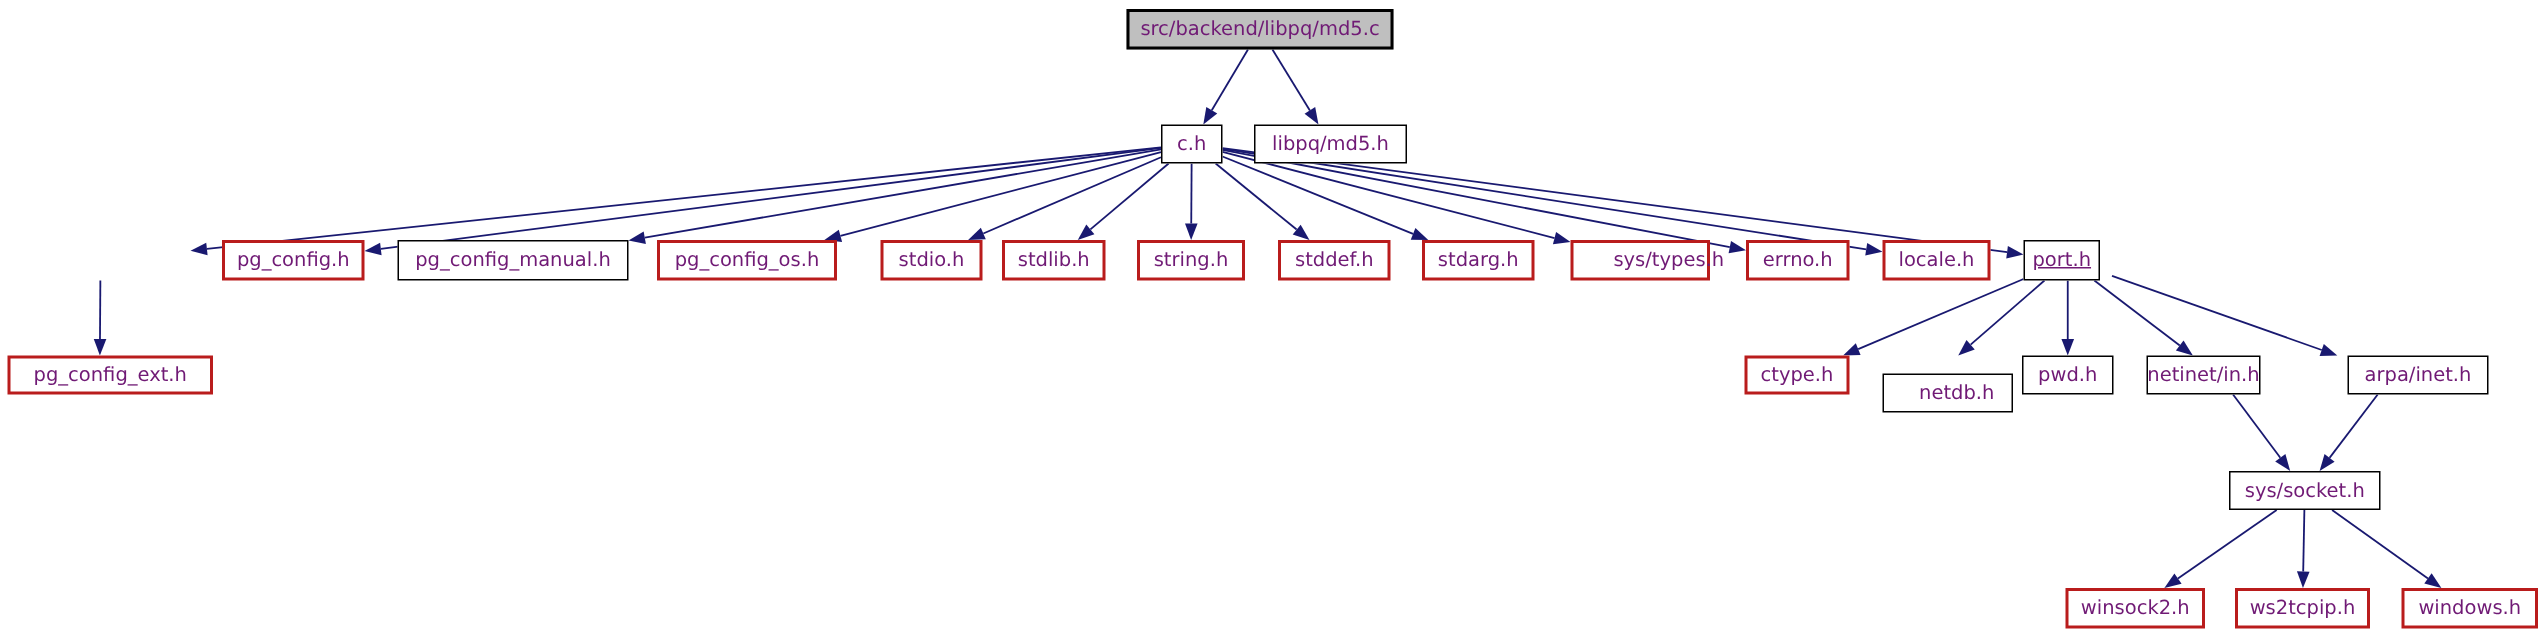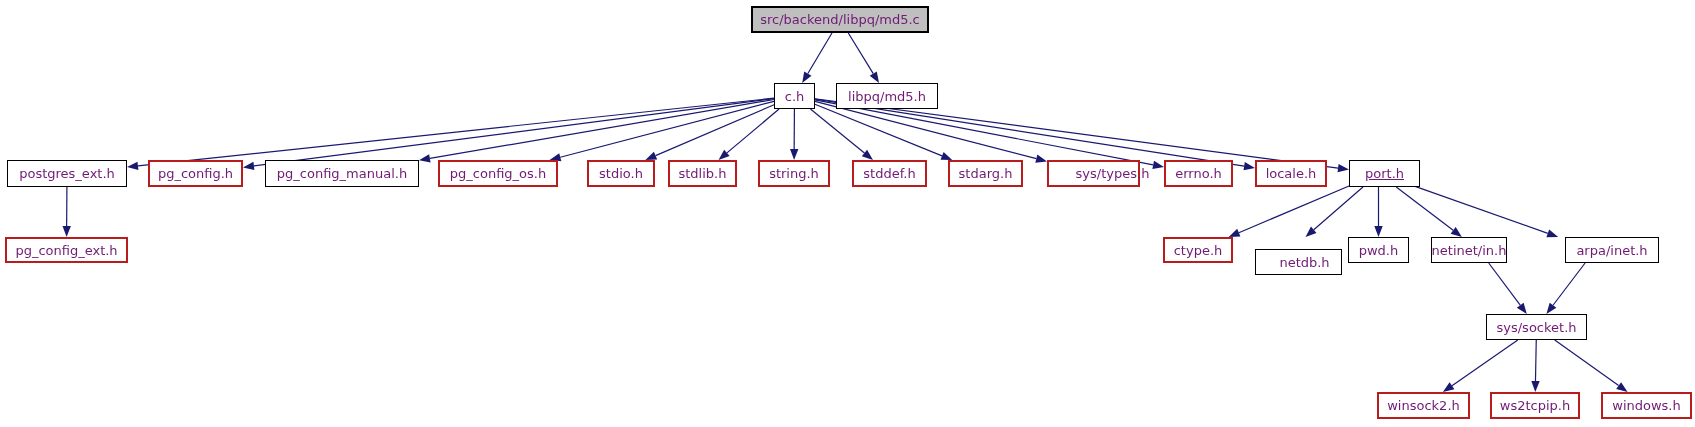--- a/index.html
+++ b/index.html
@@ -91,34 +91,33 @@
       <polygon points="1442.9 392.0 1454.4 389.2 1449.6 382.3" fill="#191970"></polygon>
       <line x1="1536.251592356688" y1="340" x2="1535.4681145035931" y2="381.00200764529217" stroke="#191970" stroke-width="1.2"></line>
       <polygon points="1535.3 392.0 1539.7 381.1 1531.3 380.9" fill="#191970"></polygon>
       <line x1="1554.716560509554" y1="340" x2="1618.6289852485486" y2="385.6102303819188" stroke="#191970" stroke-width="1.2"></line>
       <polygon points="1627.6 392.0 1621.1 382.2 1616.2 389.0" fill="#191970"></polygon>
     </svg>
 
 <div class="gnode root" style="left: 751px; top: 6px; width: 178px; height: 27px;">src/backend/libpq/md5.c</div>
     <div class="gnode linked" style="left: 774px; top: 83px; width: 41px; height: 26px;">c.h</div>
     <div class="gnode linked" style="left: 836px; top: 83px; width: 102px; height: 26px;">libpq/md5.h</div>
-    <div class="gnode linked" style="left: 7px; top: 160px; width: 120px; height: 27px;">postgres_ext.h</div>
     <div class="gnode plain" style="left: 148px; top: 160px; width: 95px; height: 27px;">pg_config.h</div>
     <div class="gnode linked" style="left: 265px; top: 160px; width: 154px; height: 27px;">pg_config_manual.h</div>
     <div class="gnode plain" style="left: 438px; top: 160px; width: 120px; height: 27px;">pg_config_os.h</div>
     <div class="gnode plain" style="left: 556px; top: 160px; width: 68px; height: 27px; margin-left: 31px;">stdio.h</div>
     <div class="gnode plain" style="left: 668px; top: 160px; width: 69px; height: 27px;">stdlib.h</div>
     <div class="gnode plain" style="left: 758px; top: 160px; width: 72px; height: 27px;">string.h</div>
     <div class="gnode plain" style="left: 852px; top: 160px; width: 75px; height: 27px;">stddef.h</div>
     <div class="gnode plain" style="left: 948px; top: 160px; width: 75px; height: 27px;">stdarg.h</div>
     <div class="gnode plain" style="left: 1047px; top: 160px; width: 93px; height: 27px; padding-left: 38px;">sys/types.h</div>
     <div class="gnode plain" style="left: 1164px; top: 160px; width: 69px; height: 27px;">errno.h</div>
     <div class="gnode plain" style="left: 1255px; top: 160px; width: 72px; height: 27px;">locale.h</div>
-    <div class="gnode linked" style="left: 1349px; top: 160px; width: 71px; height: 27px; text-decoration: underline;">port.h</div>
-    <div class="gnode plain" style="left: 5px; top: 237px; width: 123px; height: 26px;">pg_config_ext.h</div>
+    <div class="gnode linked" style="left: 1349px; top: 160px; width: 51px; height: 27px; text-decoration: underline;">port.h</div>
+    <div class="gnode plain" style="left: 5px; top: 237px; width: 137px; height: 26px;">pg_config_ext.h</div>
     <div class="gnode plain" style="left: 1163px; top: 237px; width: 70px; height: 26px;">ctype.h</div>
     <div class="gnode linked" style="left: 1255px; top: 249px; width: 87px; height: 26px; padding-left: 12px;">netdb.h</div>
     <div class="gnode linked" style="left: 1348px; top: 237px; width: 61px; height: 26px;">pwd.h</div>
     <div class="gnode linked" style="left: 1431px; top: 237px; width: 76px; height: 26px;">netinet/in.h</div>
     <div class="gnode linked" style="left: 1548px; top: 237px; width: 94px; height: 26px; margin-left: 17px;">arpa/inet.h</div>
     <div class="gnode linked" style="left: 1486px; top: 314px; width: 101px; height: 26px;">sys/socket.h</div>
     <div class="gnode plain" style="left: 1377px; top: 392px; width: 93px; height: 27px;">winsock2.h</div>
     <div class="gnode plain" style="left: 1490px; top: 392px; width: 90px; height: 27px;">ws2tcpip.h</div>
     <div class="gnode plain" style="left: 1601px; top: 392px; width: 91px; height: 27px;">windows.h</div>
   </div>

